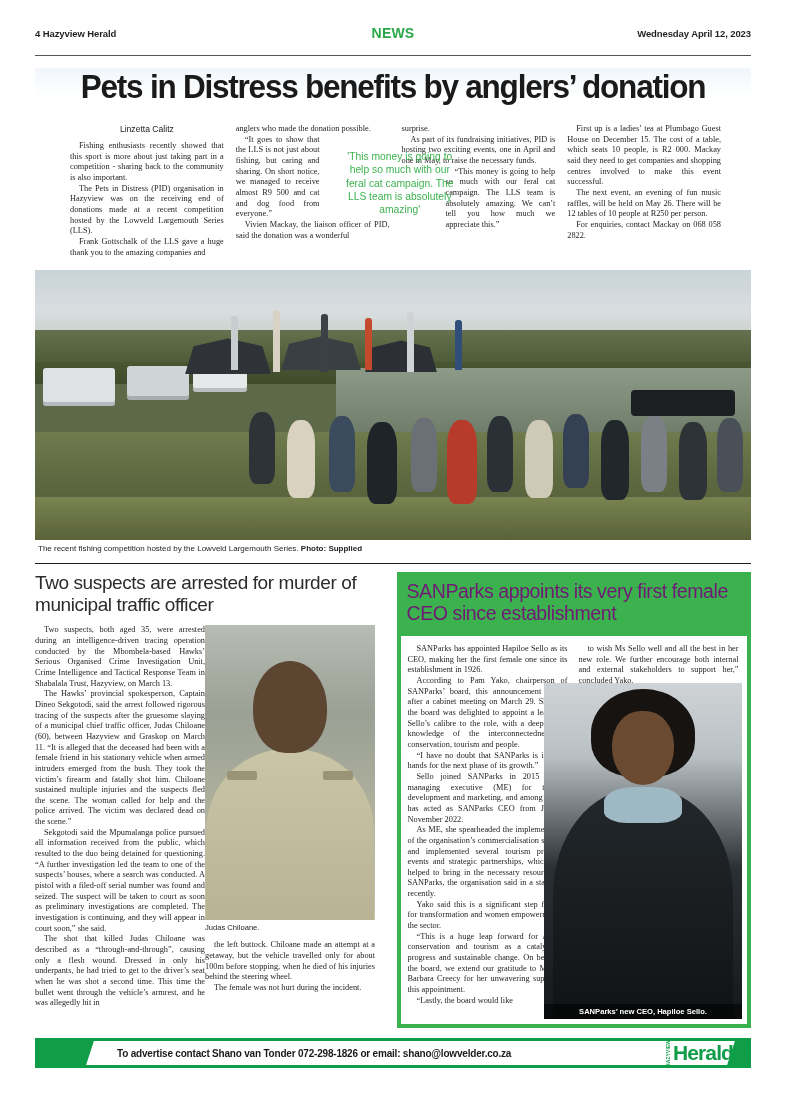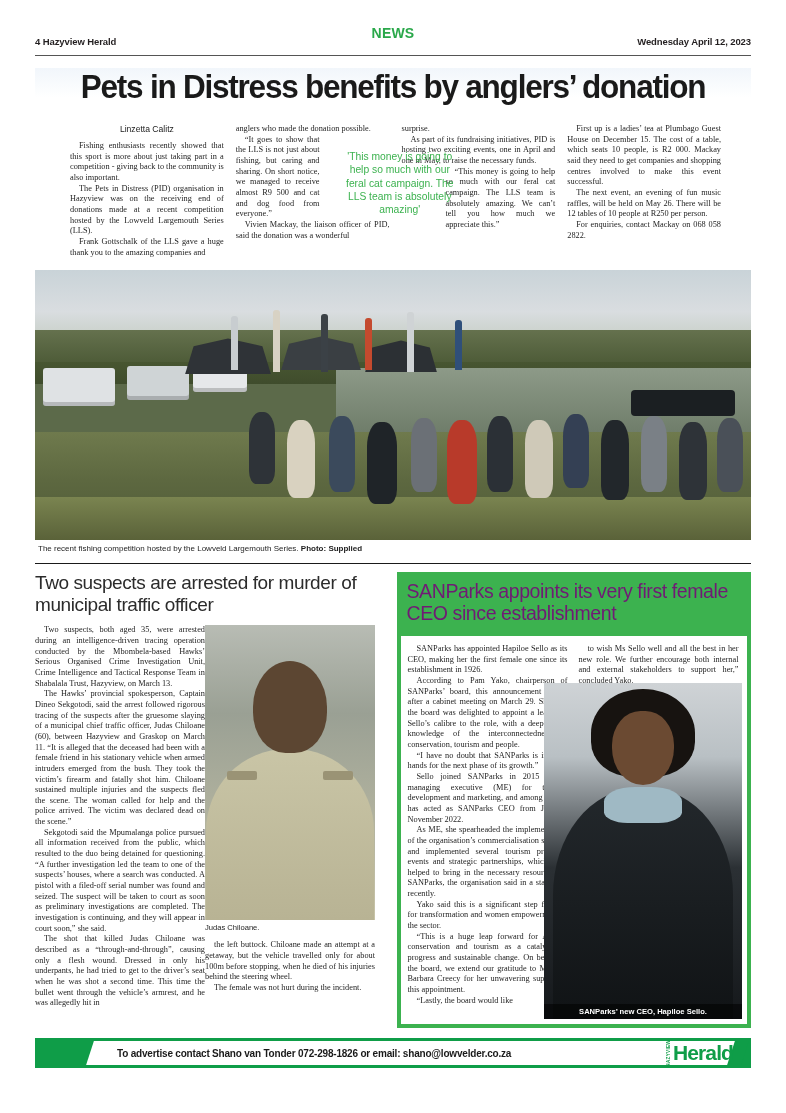--- a/index.html
+++ b/index.html
@@ -22,21 +22,21 @@
     padding: 0 35px;
   }
 
   
   .masthead {
     position: relative;
     height: 28px;
     margin-top: 28px;
     border-bottom: 1px solid #555;
     display: flex;
-    align-items: center;
+    align-items: flex-start;
     justify-content: space-between;
   }
   .masthead-left {
     font-family: "Liberation Sans", sans-serif;
     font-size: 9.5px;
     font-weight: bold;
     color: #231f20;
     letter-spacing: -0.1px;
   }
   .masthead-center {
@@ -402,21 +402,21 @@
   </div>
 
   <div class="lead-head-wrap">
     <div class="lead-headline">Pets in Distress benefits by anglers’ donation</div>
   </div>
 
   <div class="lead-body">
 
     <div class="lcol">
       <div class="byline">Linzetta Calitz</div>
-      <p class="body">Fishing enthusiasts recently showed that this sport is more about just taking part in a competition - giving back to the community is also important.</p>
+      <p class="body">Fishing enthusiasts recently showed that this sport is more about just taking part in a competition - sharing back to the community is also important.</p>
       <p class="body">The Pets in Distress (PID) organisation in Hazyview was on the receiving end of donations made at a recent competition hosted by the Lowveld Largemouth Series (LLS).</p>
       <p class="body">Frank Gottschalk of the LLS gave a huge thank you to the amazing companies and</p>
     </div>
 
     <div class="lcol">
       <div class="pullquote">'This money is going to help so much with our feral cat campaign. The LLS team is absolutely amazing'</div>
       <p class="body noind">anglers who made the donation possible.</p>
       <p class="body"><span class="wrapbox-l"></span><span>“It goes to show that the LLS is not just about fishing, but caring and sharing. On short notice, we managed to receive almost R9 500 and cat and dog food from everyone.”</span></p>
       <p class="body">Vivien Mackay, the liaison officer of PID, said the donation was a wonderful</p>
     </div>

